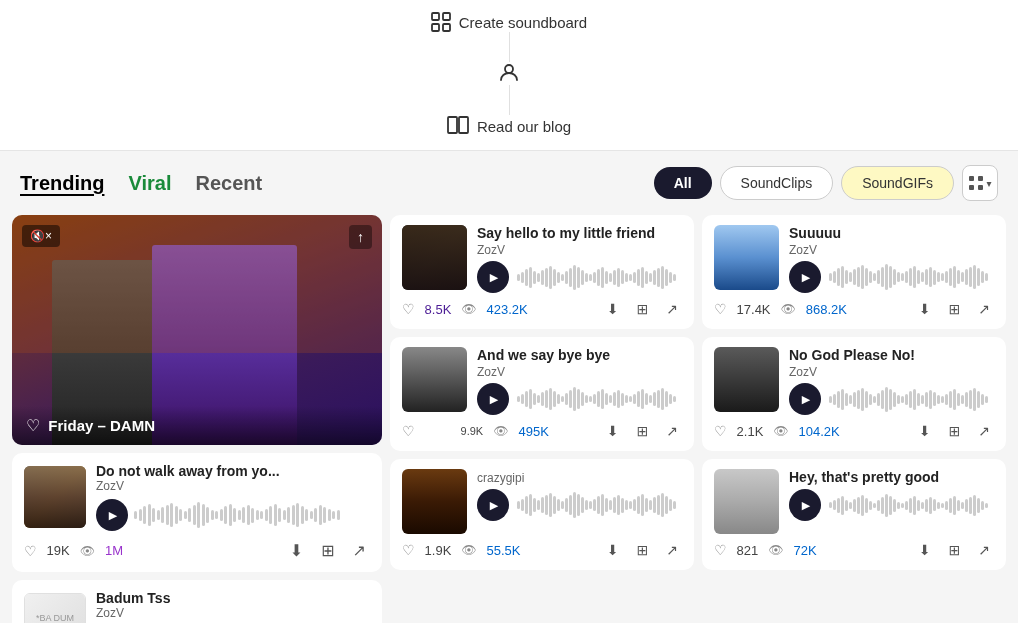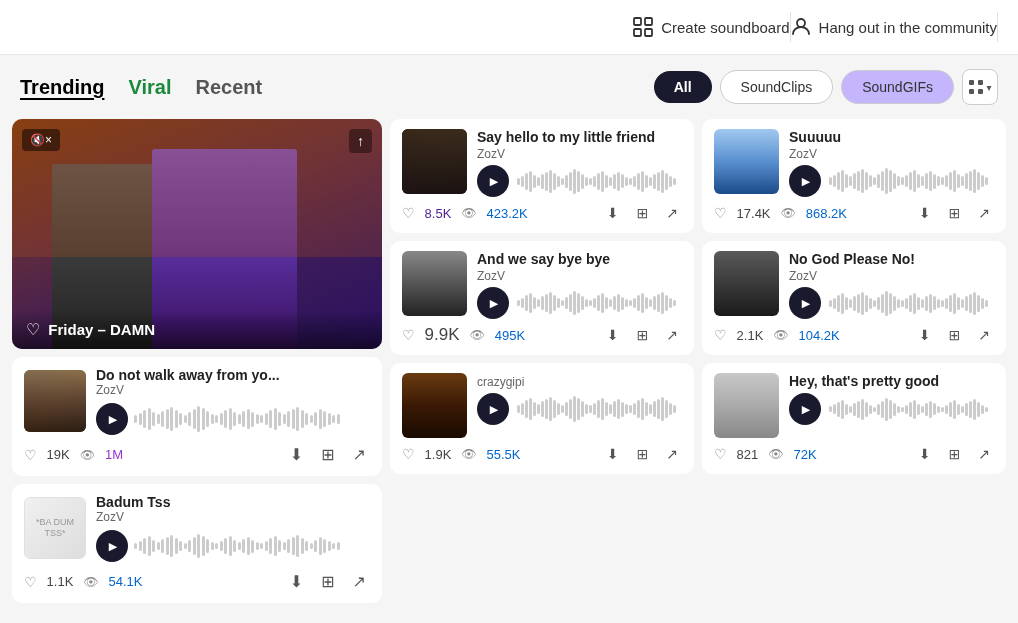--- a/index.html
+++ b/index.html
@@ -63,56 +63,64 @@
     .grid-card-top { display: flex; align-items: flex-start; gap: 10px; }
     .grid-sound-info { flex: 1; min-width: 0; }
     .grid-sound-title { font-size: 14px; font-weight: 600; color: #222; }
     .grid-sound-author { font-size: 12px; color: #666; margin-top: 2px; }
     .grid-play-row { display: flex; align-items: center; gap: 8px; margin-top: 4px; }
   </style>
 </head>
 <body>
 
 <div style="background:#fff; padding: 0 20px; border-bottom: 1px solid #e5e5e5;">
-  <div style="display:flex; align-items:center; justify-content:flex-end; padding: 12px 0;">
+  <div style="display:flex; align-items:center; justify-content:flex-end; padding: 12px 0; flex-direction: column;">
     <a class="nav-item" href="#">
       <span style="font-size:18px; display:inline-flex; align-items:center;">
         <svg width="20" height="20" viewBox="0 0 20 20" fill="none">
           <rect x="1" y="1" width="7" height="7" rx="1" stroke="#333" stroke-width="1.8"></rect>
           <rect x="12" y="1" width="7" height="7" rx="1" stroke="#333" stroke-width="1.8"></rect>
           <rect x="1" y="12" width="7" height="7" rx="1" stroke="#333" stroke-width="1.8"></rect>
           <rect x="12" y="12" width="7" height="7" rx="1" stroke="#333" stroke-width="1.8"></rect>
         </svg>
       </span>
       <span style="font-size:15px; color:#333;">Create soundboard</span>
     </a>
     <div style="width:1px; height:30px; background:#e0e0e0;"></div>
     <a class="nav-item" href="#">
       <span>
         <svg width="20" height="20" viewBox="0 0 20 20" fill="none">
           <circle cx="10" cy="7" r="4" stroke="#333" stroke-width="1.8"></circle>
           <path d="M2 18c0-4 3.6-7 8-7s8 3 8 7" stroke="#333" stroke-width="1.8" stroke-linecap="round"></path>
         </svg>
       </span>
-      <span style="font-size:15px; color:#333;">Hang out in the community</span>
     </a>
     <div style="width:1px; height:30px; background:#e0e0e0;"></div>
+    <a class="nav-item" href="#">
+      <span>
+        <svg width="22" height="20" viewBox="0 0 22 20" fill="none">
+          <rect x="1" y="2" width="9" height="16" rx="1" stroke="#333" stroke-width="1.8"></rect>
+          <rect x="12" y="2" width="9" height="16" rx="1" stroke="#333" stroke-width="1.8"></rect>
+        </svg>
+      </span>
+      <span style="font-size:15px; color:#333;">Read our blog</span>
+    </a>
   </div>
 </div>
 
 <div style="display:flex; align-items:center; justify-content:space-between; padding: 14px 20px; background:#f5f5f5;">
   <div style="display:flex; gap:24px;">
     <span style="font-size:20px; font-weight:700; color:#000; cursor:pointer; text-decoration:underline; text-underline-offset:4px;">Trending</span>
     <span style="font-size:20px; font-weight:600; color:#1a8a3a; cursor:pointer;">Viral</span>
     <span style="font-size:20px; font-weight:600; color:#555; cursor:pointer;">Recent</span>
   </div>
   <div style="display:flex; align-items:center; gap:8px;">
     <button style="padding:8px 20px; border-radius:20px; border:none; background:#1a1a2e; color:#fff; font-size:14px; font-weight:600; cursor:pointer;">All</button>
     <button style="padding:8px 20px; border-radius:20px; border:1px solid #ccc; background:#fff; color:#333; font-size:14px; cursor:pointer;">SoundClips</button>
-    <button style="padding:8px 20px; border-radius:20px; border:1px solid #ccc; background:#c4b5fd; color:#333; font-size:14px; cursor:pointer;">SoundGIFs</button>
+    <button style="padding:8px 20px; border-radius:20px; border:1px solid #ccc; background:#fef9c3; color:#333; font-size:14px; cursor:pointer;">SoundGIFs</button>
     <button style="width:36px; height:36px; border:1px solid #ccc; border-radius:8px; background:#fff; display:flex; align-items:center; justify-content:center; cursor:pointer; font-size:14px;">
       <svg width="16" height="16" viewBox="0 0 16 16" fill="none">
         <rect x="1" y="1" width="5" height="5" rx="1" fill="#555"></rect>
         <rect x="10" y="1" width="5" height="5" rx="1" fill="#555"></rect>
         <rect x="1" y="10" width="5" height="5" rx="1" fill="#555"></rect>
         <rect x="10" y="10" width="5" height="5" rx="1" fill="#555"></rect>
       </svg>
       <span style="font-size:10px; color:#555; margin-left:2px;">▾</span>
     </button>
   </div>
@@ -481,21 +489,21 @@
                   <div style="width: 2.5px; height: 22px; background: rgb(204, 204, 204); border-radius: 2px; flex-shrink: 0;"></div>
                   <div style="width: 2.5px; height: 16px; background: rgb(204, 204, 204); border-radius: 2px; flex-shrink: 0;"></div>
                   <div style="width: 2.5px; height: 10px; background: rgb(204, 204, 204); border-radius: 2px; flex-shrink: 0;"></div>
                   <div style="width: 2.5px; height: 6px; background: rgb(204, 204, 204); border-radius: 2px; flex-shrink: 0;"></div>
               </div>
             </div>
           </div>
         </div>
         <div style="display:flex; align-items:center; gap:10px;">
           <span style="font-size:14px; color:#888;">♡</span>
-          <span style="font-size:17px; color:#444; font-weight:500;">9.9K</span>
+          <span style="font-size:11px; color:#444; font-weight:500;margin-left:36px;">9.9K</span>
           <span style="font-size:12px; color:#888;">👁</span>
           <span style="font-size:13px; color:#0066cc; font-weight:500;">495K</span>
           <div style="flex:1;"></div>
           <button class="action-btn" style="font-size:14px; color:#555; background:none; border:none; cursor:pointer;">⬇</button>
           <button class="action-btn" style="font-size:14px; color:#555; background:none; border:none; cursor:pointer;">⊞</button>
           <button class="action-btn" style="font-size:14px; color:#555; background:none; border:none; cursor:pointer;">↗</button>
         </div>
       </div>
 
       <div class="grid-card">

